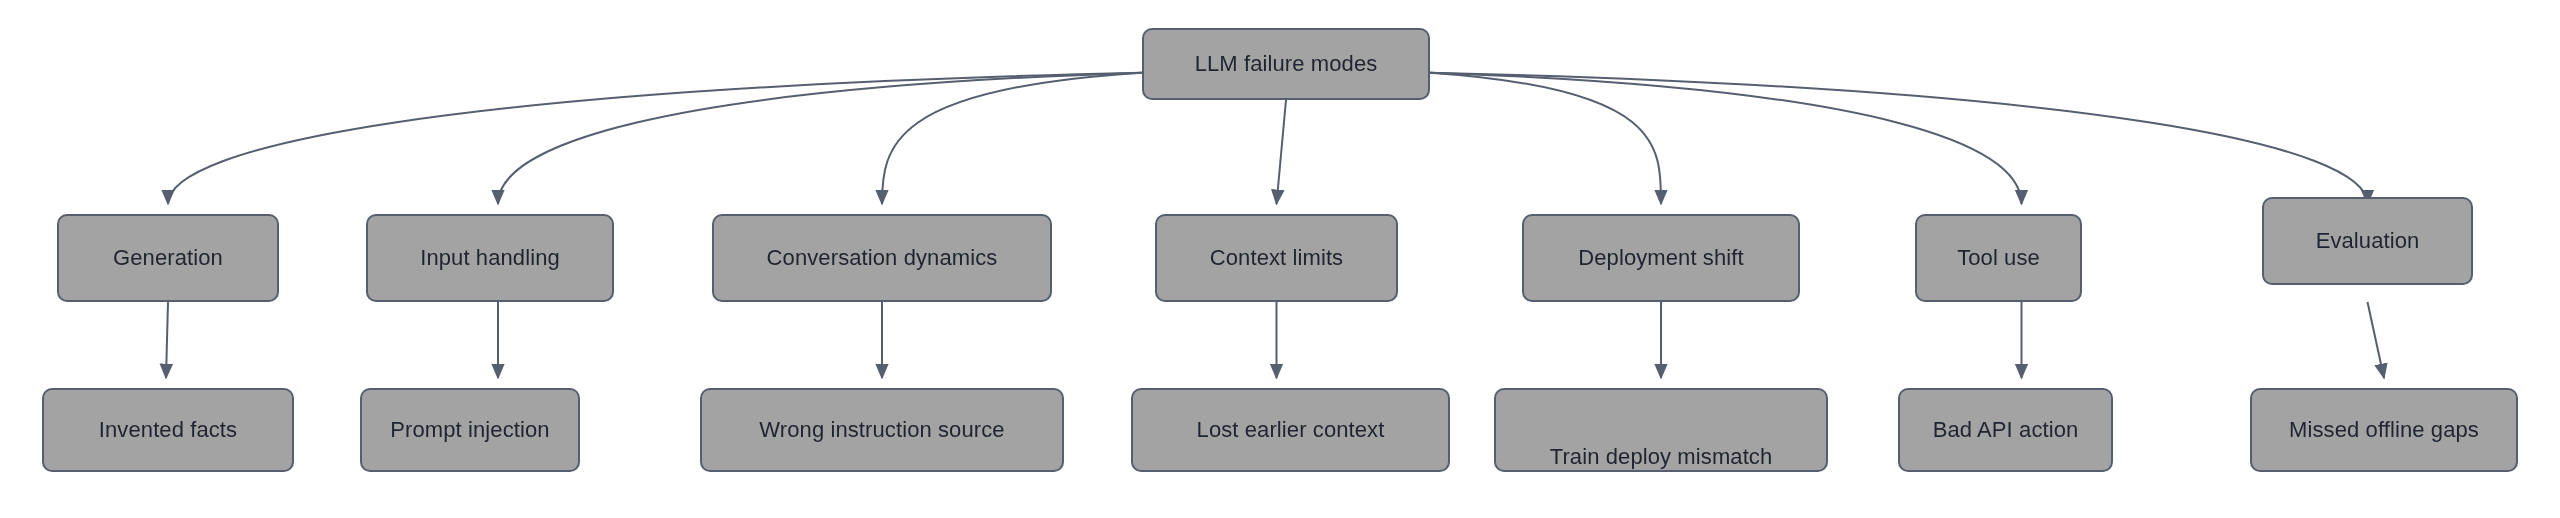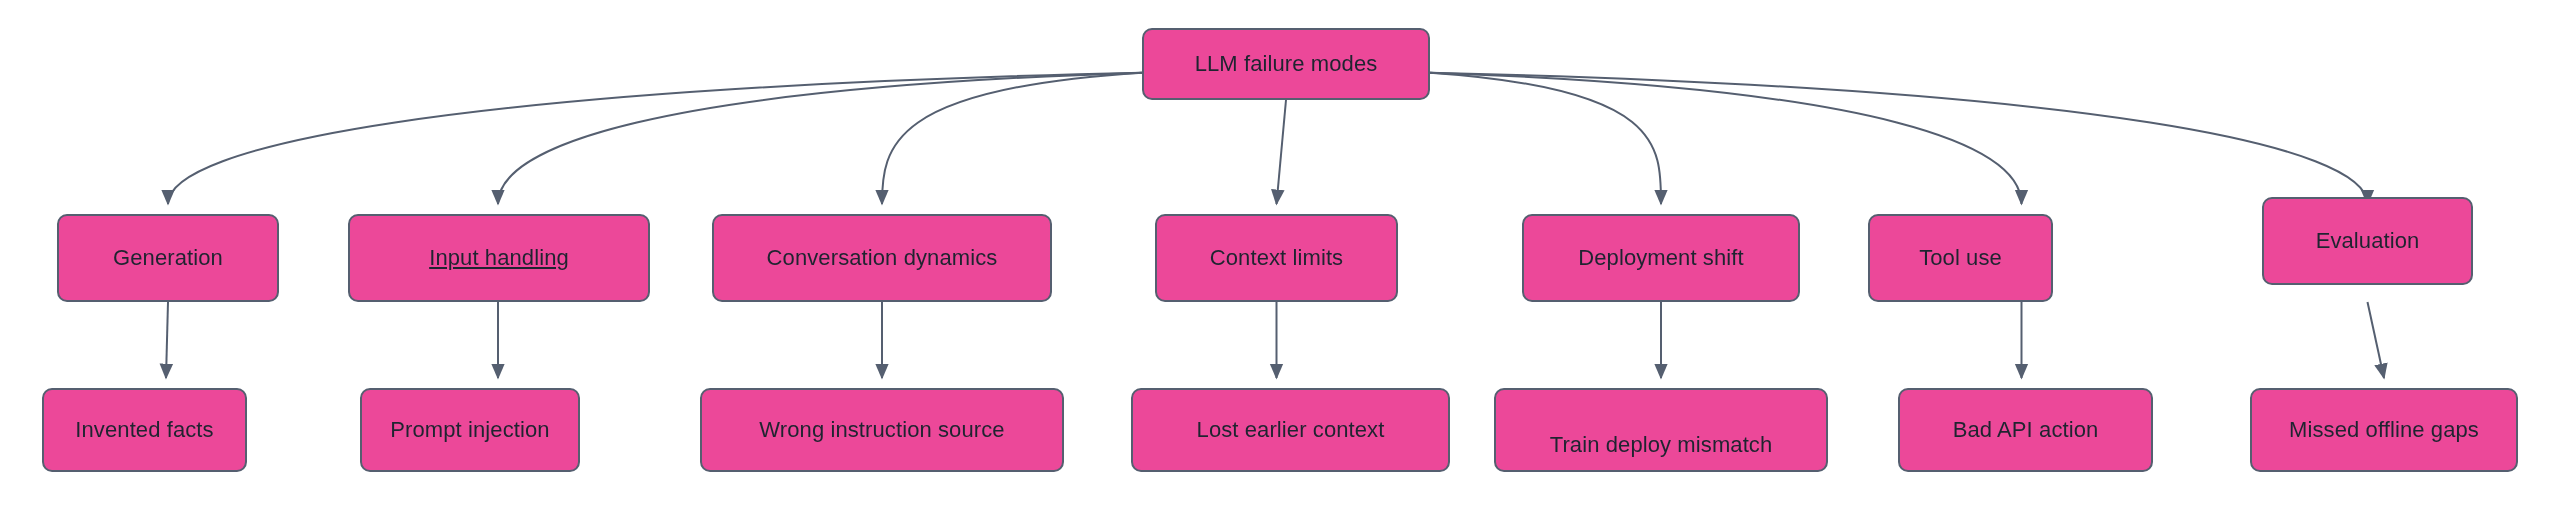--- a/index.html
+++ b/index.html
@@ -20,33 +20,33 @@
   #edges {
     position: absolute;
     left: 0;
     top: 0;
     width: 2560px;
     height: 518px;
   }
   .node {
     position: absolute;
     box-sizing: border-box;
-    background: #ec4899;
+    background: #a3a3a3;
     border: 2px solid #555f70;
     border-radius: 10px;
     display: flex;
     align-items: center;
     justify-content: center;
     color: #1f2430;
     font-size: 22px;
     line-height: 1.2;
     text-align: center;
     letter-spacing: 0.1px;
     white-space: nowrap;
-    padding: 12px 12px;
+    padding: 0 12px;
   }
   .node-label {
     display: block;
   }
 </style>
 </head>
 <body>
 
 <div id="canvas">
 
@@ -74,54 +74,54 @@
       </g>
   </svg>
 
   <div id="nodes-layer">
       <div class="node" style="left: 1142px; top: 28px; width: 288px; height: 72px;">
         <span class="node-label">LLM failure modes</span>
       </div>
       <div class="node" style="left: 57px; top: 214px; width: 222px; height: 88px;">
         <span class="node-label">Generation</span>
       </div>
-      <div class="node" style="left: 348px; top: 214px; width: 302px; height: 88px; text-decoration: underline;">
+      <div class="node" style="left: 366px; top: 214px; width: 248px; height: 88px;">
         <span class="node-label">Input handling</span>
       </div>
       <div class="node" style="left: 712px; top: 214px; width: 340px; height: 88px;">
         <span class="node-label">Conversation dynamics</span>
       </div>
       <div class="node" style="left: 1155px; top: 214px; width: 243px; height: 88px;">
         <span class="node-label">Context limits</span>
       </div>
       <div class="node" style="left: 1522px; top: 214px; width: 278px; height: 88px;">
         <span class="node-label">Deployment shift</span>
       </div>
-      <div class="node" style="left: 1868px; top: 214px; width: 185px; height: 88px;">
+      <div class="node" style="left: 1915px; top: 214px; width: 167px; height: 88px;">
         <span class="node-label">Tool use</span>
       </div>
       <div class="node" style="left: 2262px; top: 197px; width: 211px; height: 88px;">
         <span class="node-label">Evaluation</span>
       </div>
-      <div class="node" style="left: 42px; top: 388px; width: 205px; height: 84px;">
+      <div class="node" style="left: 42px; top: 388px; width: 252px; height: 84px;">
         <span class="node-label">Invented facts</span>
       </div>
       <div class="node" style="left: 360px; top: 388px; width: 220px; height: 84px;">
         <span class="node-label">Prompt injection</span>
       </div>
       <div class="node" style="left: 700px; top: 388px; width: 364px; height: 84px;">
         <span class="node-label">Wrong instruction source</span>
       </div>
       <div class="node" style="left: 1131px; top: 388px; width: 319px; height: 84px;">
         <span class="node-label">Lost earlier context</span>
       </div>
       <div class="node" style="left: 1494px; top: 388px; width: 334px; height: 84px; align-items: flex-end;">
         <span class="node-label">Train deploy mismatch</span>
       </div>
-      <div class="node" style="left: 1898px; top: 388px; width: 255px; height: 84px;">
+      <div class="node" style="left: 1898px; top: 388px; width: 215px; height: 84px;">
         <span class="node-label">Bad API action</span>
       </div>
       <div class="node" style="left: 2250px; top: 388px; width: 268px; height: 84px;">
         <span class="node-label">Missed offline gaps</span>
       </div>
     </div>
 
 </div>
 
 </body></html>

